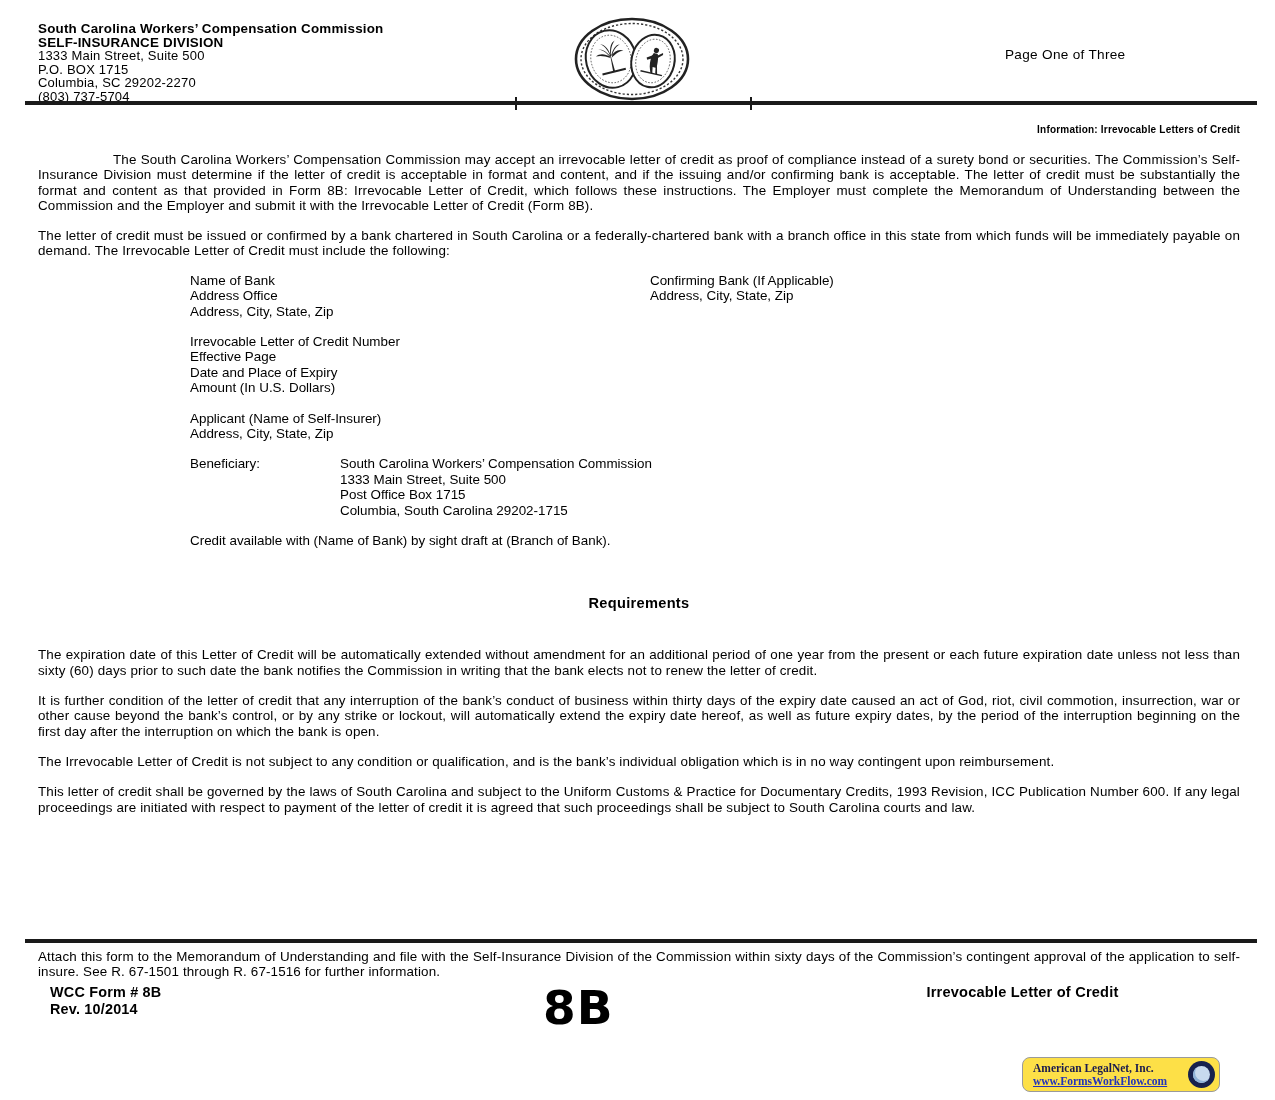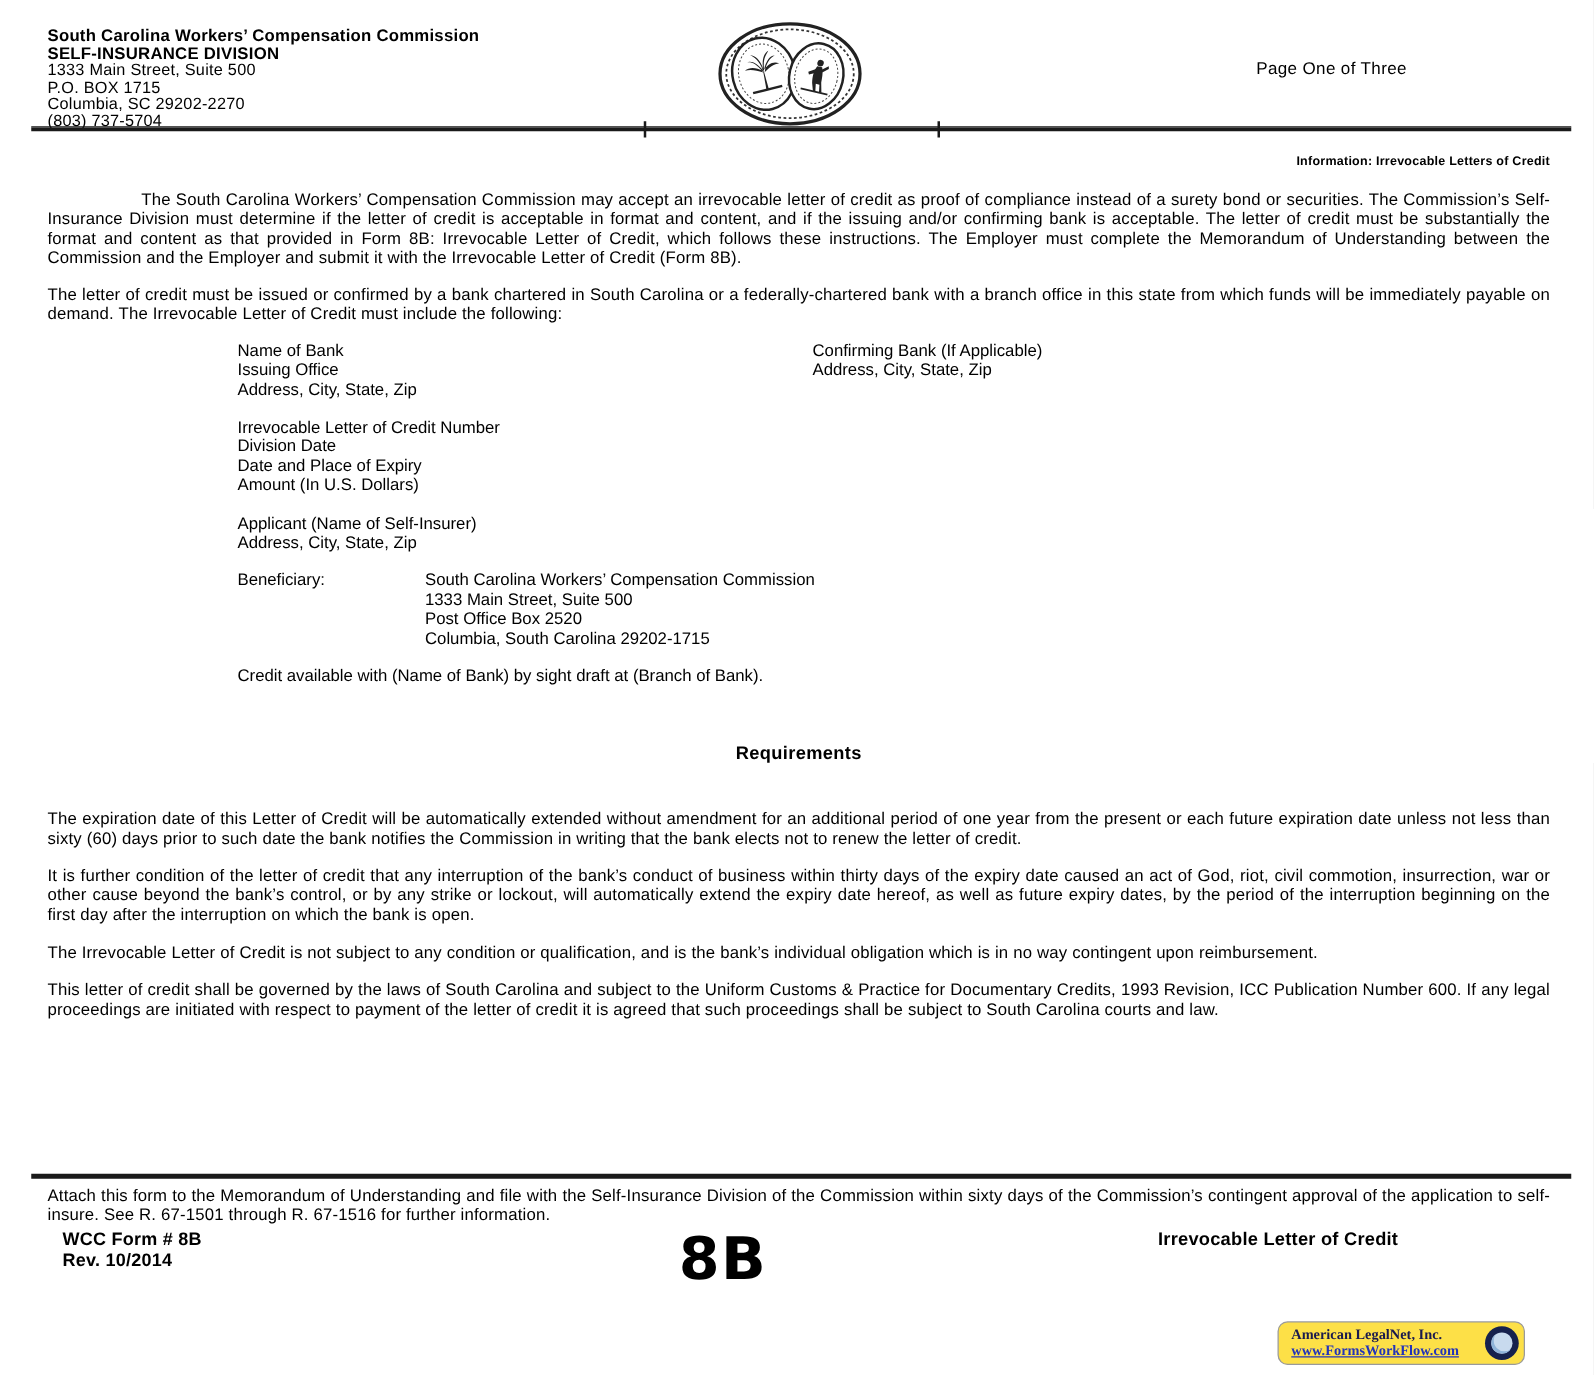--- a/index.html
+++ b/index.html
@@ -140,47 +140,47 @@
 
     <div class="doc-title">Information: Irrevocable Letters of Credit</div>
 
     <div class="para p-indent mt-title">The South Carolina Workers’ Compensation Commission may accept an irrevocable letter of credit as proof of compliance instead of a surety bond or securities. The Commission’s Self-Insurance Division must determine if the letter of credit is acceptable in format and content, and if the issuing and/or confirming bank is acceptable. The letter of credit must be substantially the format and content as that provided in Form 8B: Irrevocable Letter of Credit, which follows these instructions. The Employer must complete the Memorandum of Understanding between the Commission and the Employer and submit it with the Irrevocable Letter of Credit (Form 8B).</div>
     <div class="para mt-para">The letter of credit must be issued or confirmed by a bank chartered in South Carolina or a federally-chartered bank with a branch office in this state from which funds will be immediately payable on demand. The Irrevocable Letter of Credit must include the following:</div>
 
     <div class="loc-list">
       <div class="loc-row">
         <div class="loc-col-left">
           <div>Name of Bank</div>
-          <div>Issuing Office</div>
+          <div>Address Office</div>
           <div>Address, City, State, Zip</div>
         </div>
         <div>
           <div>Confirming Bank (If Applicable)</div>
           <div>Address, City, State, Zip</div>
         </div>
       </div>
       <div class="loc-gap"></div>
       <div>
         <div>Irrevocable Letter of Credit Number</div>
-        <div>Division Date</div>
+        <div>Effective Page</div>
         <div>Date and Place of Expiry</div>
         <div>Amount (In U.S. Dollars)</div>
       </div>
       <div class="loc-gap"></div>
       <div>
         <div>Applicant (Name of Self-Insurer)</div>
         <div>Address, City, State, Zip</div>
       </div>
       <div class="loc-gap"></div>
       <div class="bene-row">
         <div class="bene-label">Beneficiary:</div>
         <div>
           <div>South Carolina Workers’ Compensation Commission</div>
           <div>1333 Main Street, Suite 500</div>
-          <div>Post Office Box 2520</div>
+          <div>Post Office Box 1715</div>
           <div>Columbia, South Carolina 29202-1715</div>
         </div>
       </div>
       <div class="loc-gap"></div>
       <div>Credit available with (Name of Bank) by sight draft at (Branch of Bank).</div>
     </div>
 
     <div class="req-heading">Requirements</div>
 
     <div class="para req-first">The expiration date of this Letter of Credit will be automatically extended without amendment for an additional period of one year from the present or each future expiration date unless not less than sixty (60) days prior to such date the bank notifies the Commission in writing that the bank elects not to renew the letter of credit.</div>

